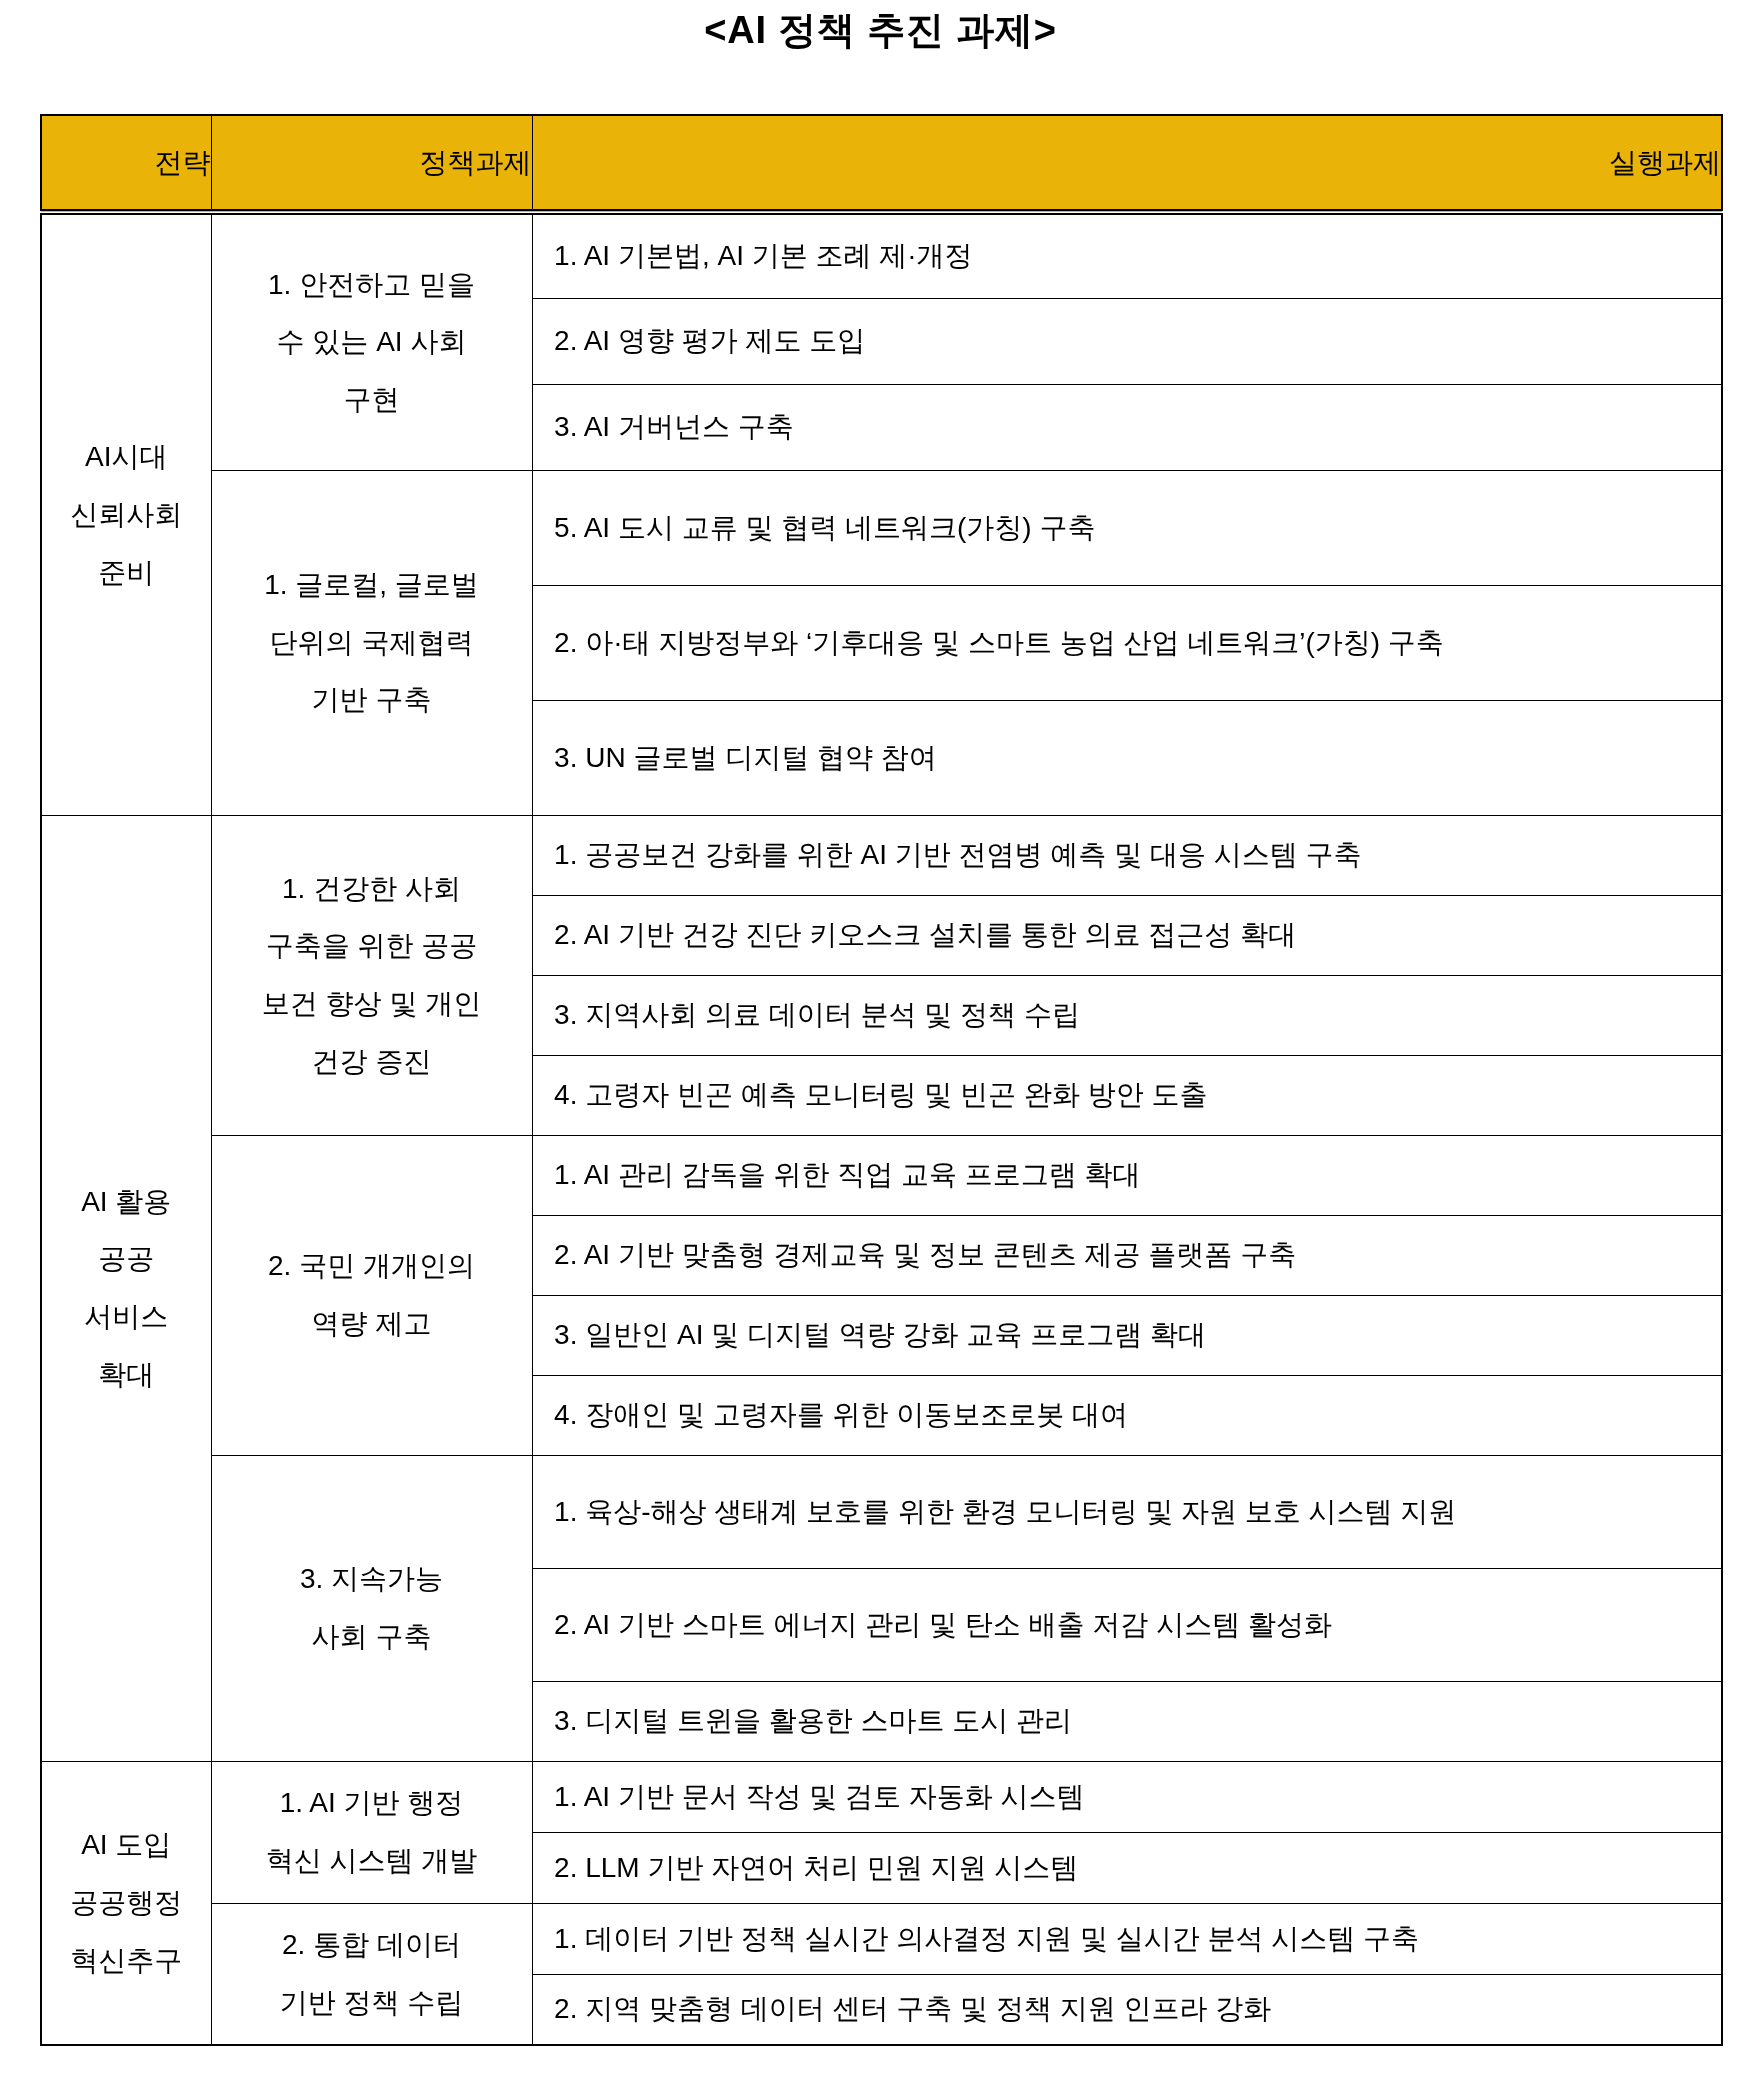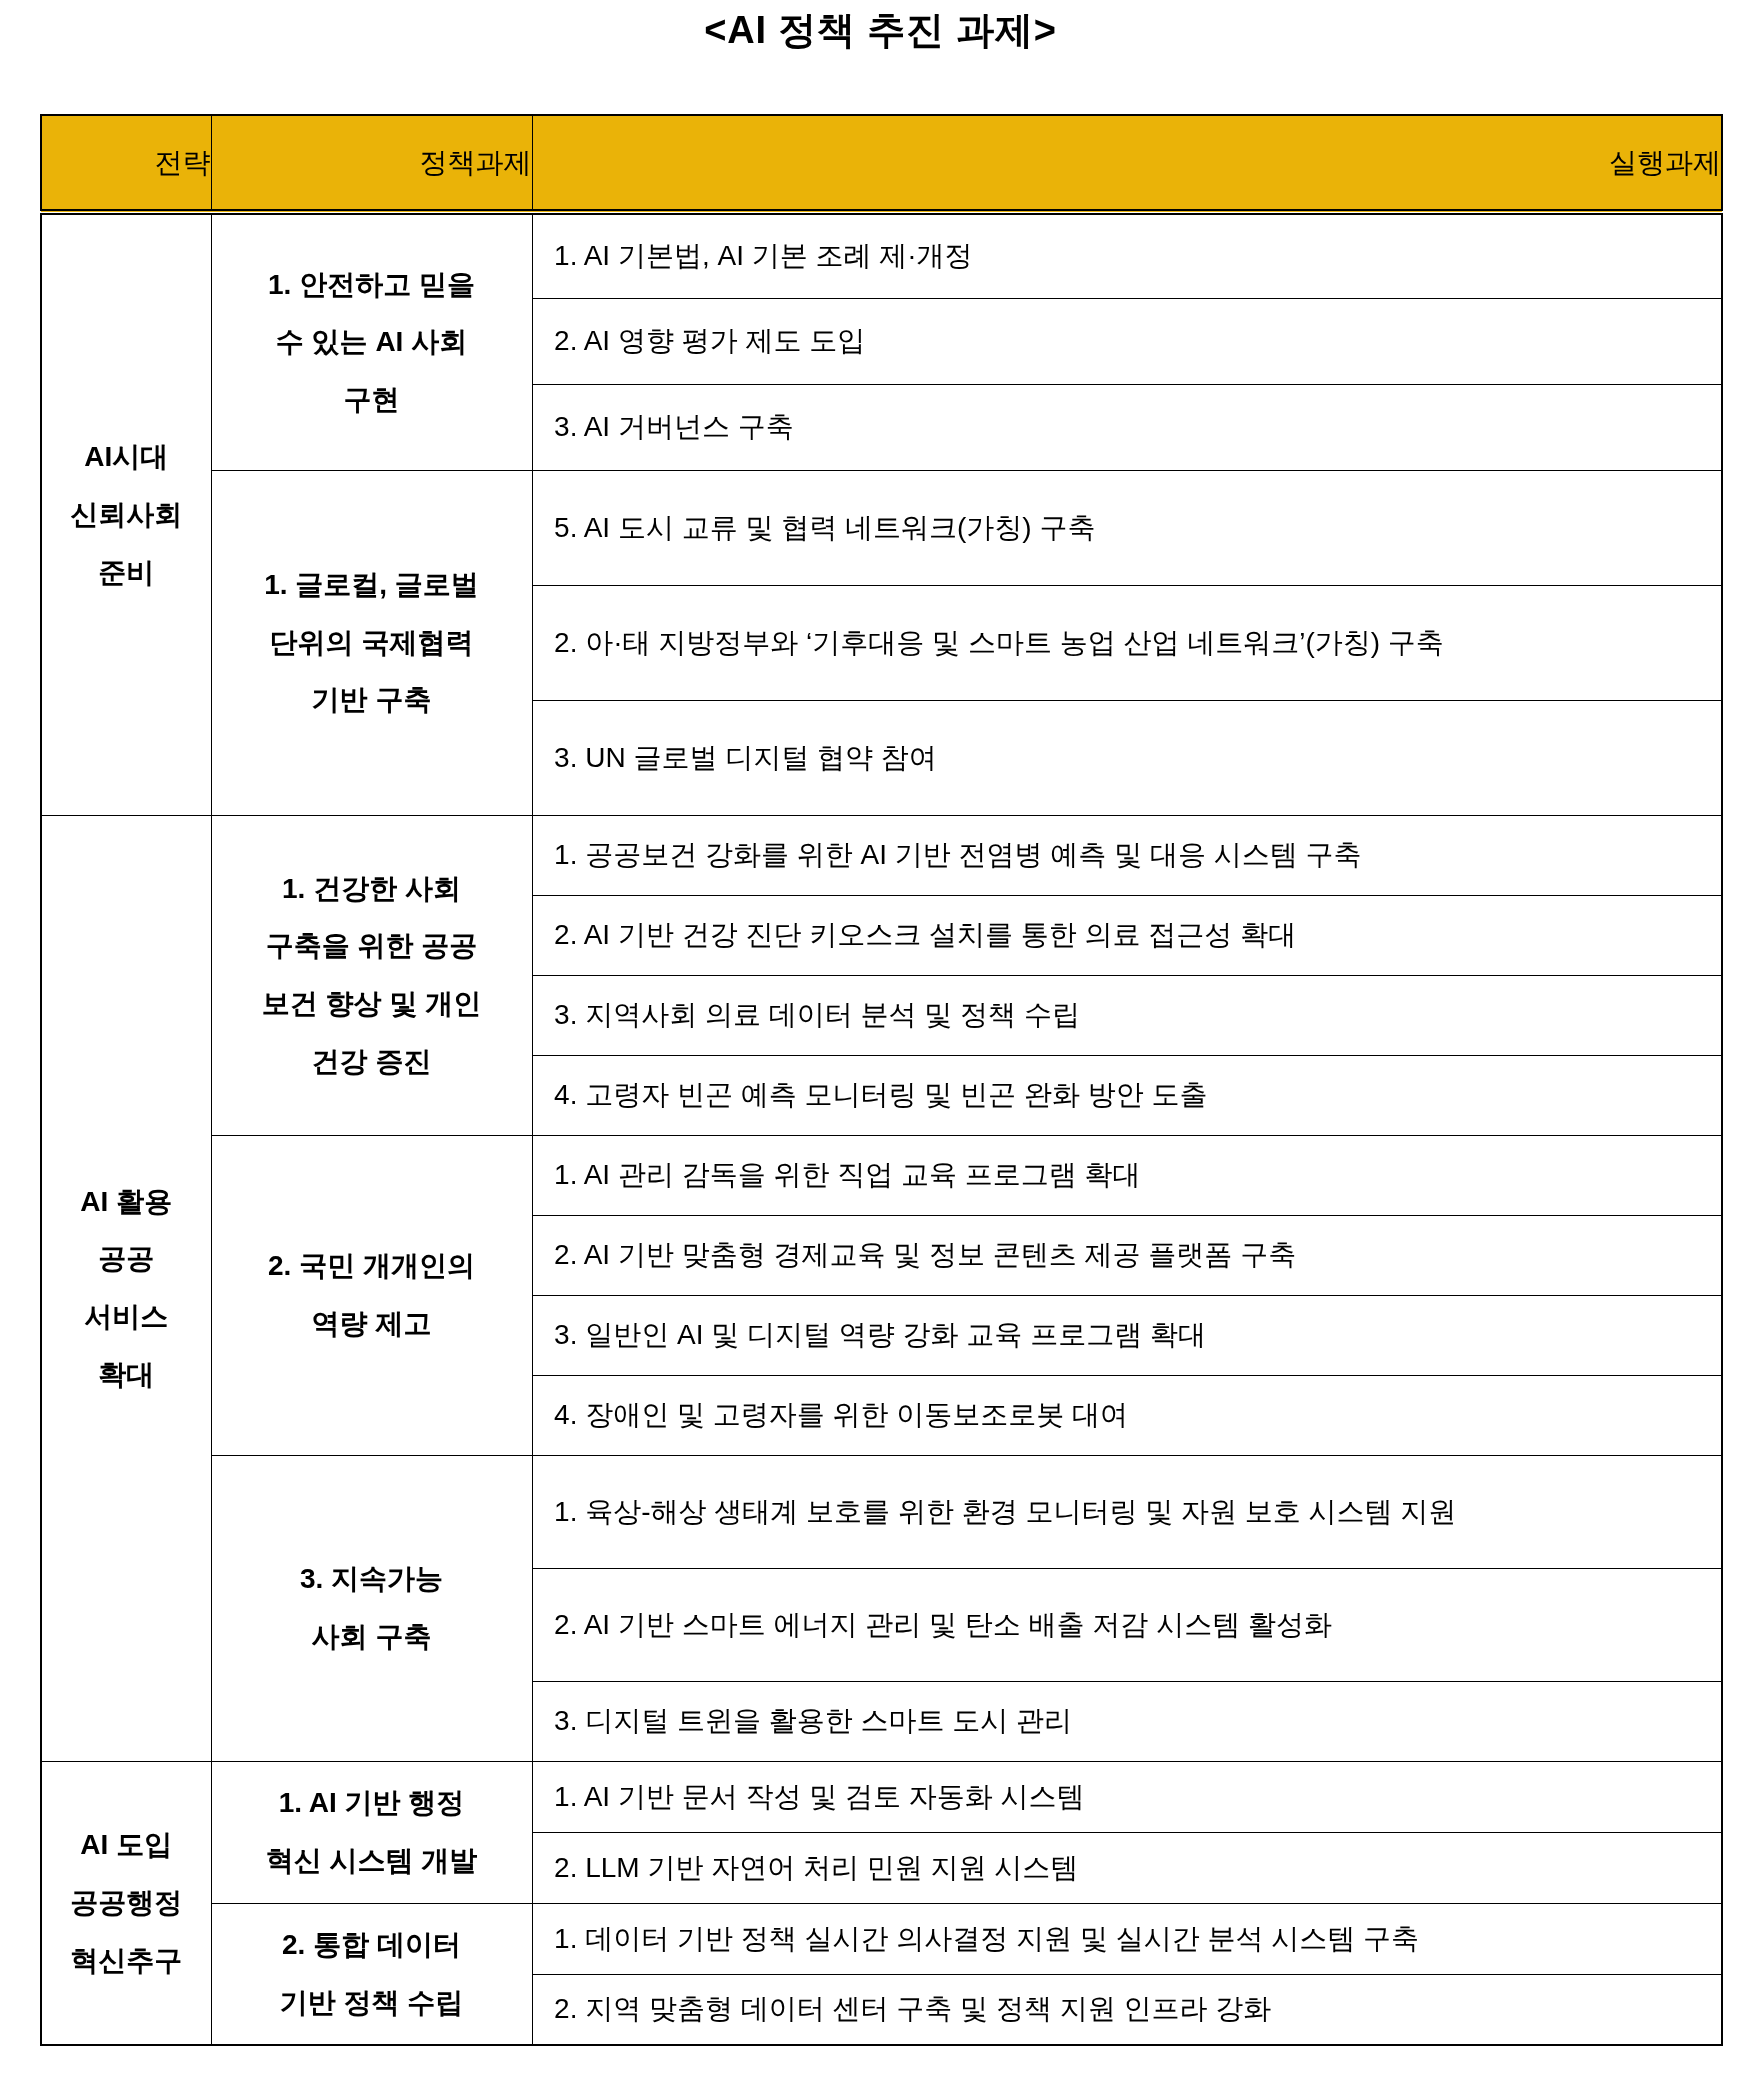--- a/index.html
+++ b/index.html
@@ -41,21 +41,20 @@
   .policy-table thead th {
     height: 93px;
     background: #eab308;
     text-align: right;
     border-bottom: 6.6px double #000000;
   }
   td.cell-strategy, td.cell-policy {
     text-align: center;
     white-space: pre-line;
     line-height: 2.06;
-    font-weight: bold;
   }
   td.cell-exec {
     text-align: left;
     padding-left: 21.6px;
     padding-right: 11.6px;
     white-space: nowrap;
     overflow: hidden;
   }
   tr.h104 { height: 86px; }
   tr.h138 { height: 115px; }

